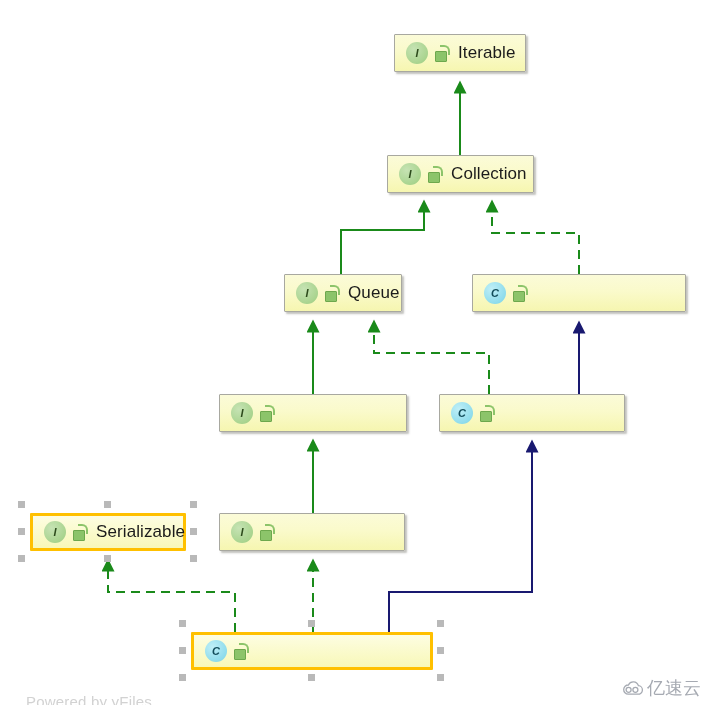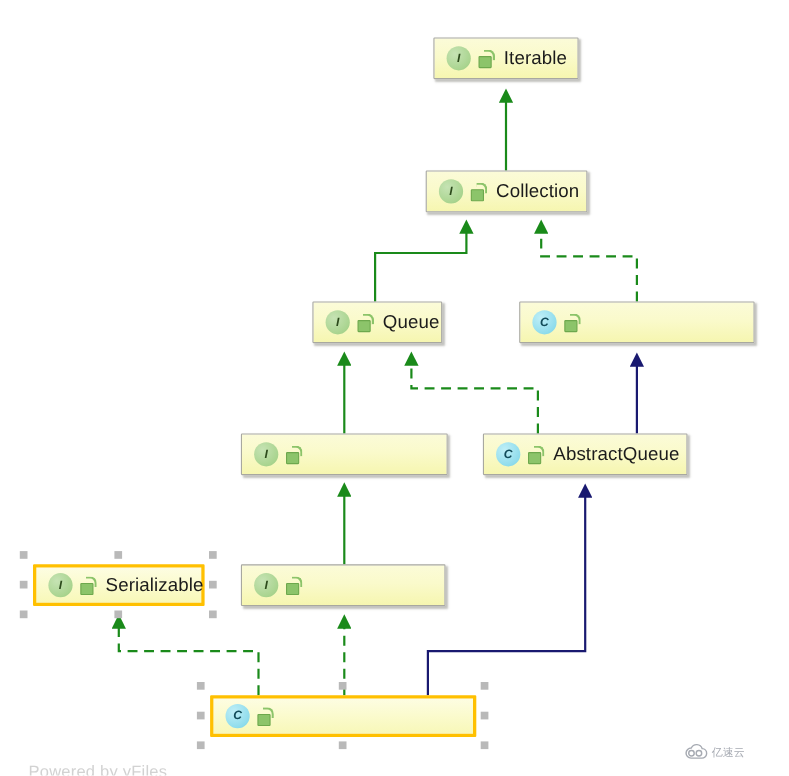--- a/index.html
+++ b/index.html
@@ -74,21 +74,21 @@
     position:absolute;left:26px;top:669px;
     font-size:15px;color:#d2d2d2;letter-spacing:.2px;
     user-select:none;
     margin-top:24px;
   }
   #brand{
     position:absolute;left:622px;top:676px;
     display:flex;align-items:center;gap:3px;
     color:#a6aab2;font-size:14px;user-select:none;
   }
-  #brand .cn{font-family:Liberation Sans, sans-serif;font-size:10px;letter-spacing:0;}
+  #brand .cn{font-family:Liberation Sans, sans-serif;font-size:18px;letter-spacing:0;}
 </style>
 </head>
 <body>
 
 <div id="canvas">
 
   <svg id="edges" viewBox="0 0 717 705" width="717" height="705">
     <defs>
       <marker id="arrG" markerWidth="14" markerHeight="13" refX="1.5" refY="6.5" orient="auto" markerUnits="userSpaceOnUse">
         <path d="M0,0 L0,13 L13,6.5 Z" fill="#1a8a1a"></path>
@@ -164,21 +164,20 @@
         <span class="body"></span>
       </span>
   </div>
 
   <div class="node" style="left:439px;top:394px;width:186px;">
     <span class="badge cls">C</span>
     <span class="lock">
         <span class="shackle"></span>
         <span class="body"></span>
       </span>
-    <span class="label">AbstractQueue</span>
   </div>
 
   <div class="node selected" style="left:30px;top:513px;width:156px;">
     <span class="badge iface">I</span>
     <span class="lock">
         <span class="shackle"></span>
         <span class="body"></span>
       </span>
     <span class="label">Serializable</span>
   </div>

